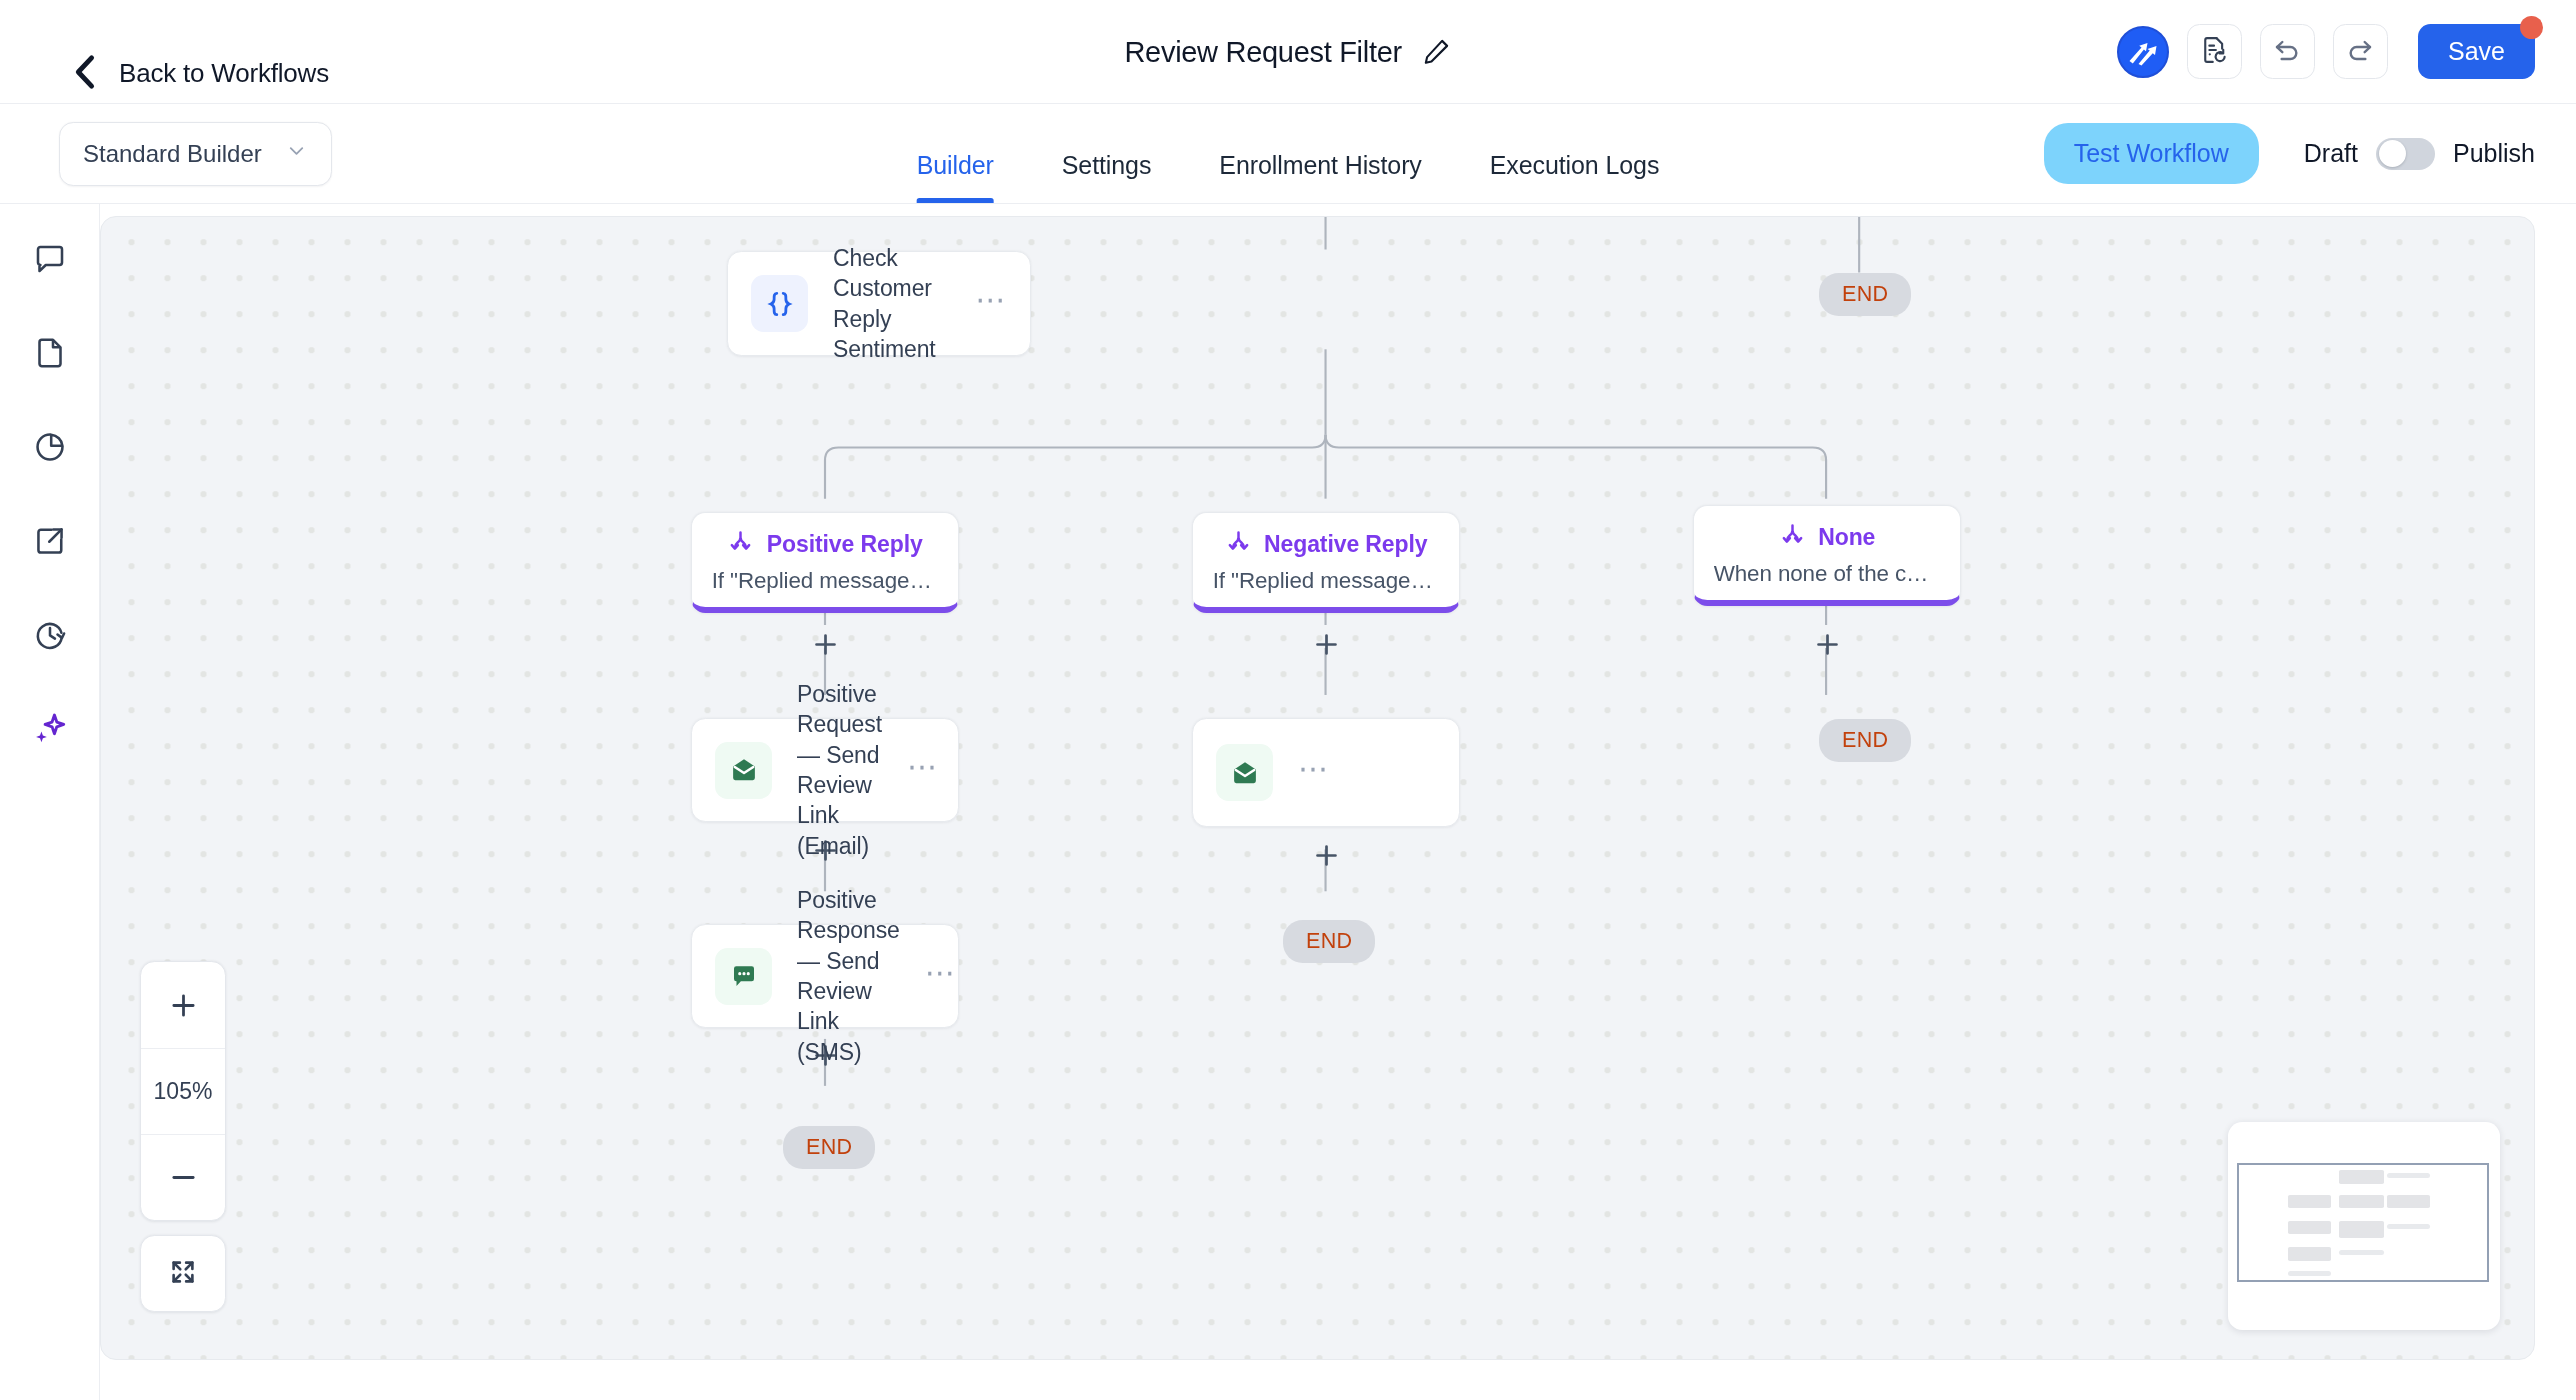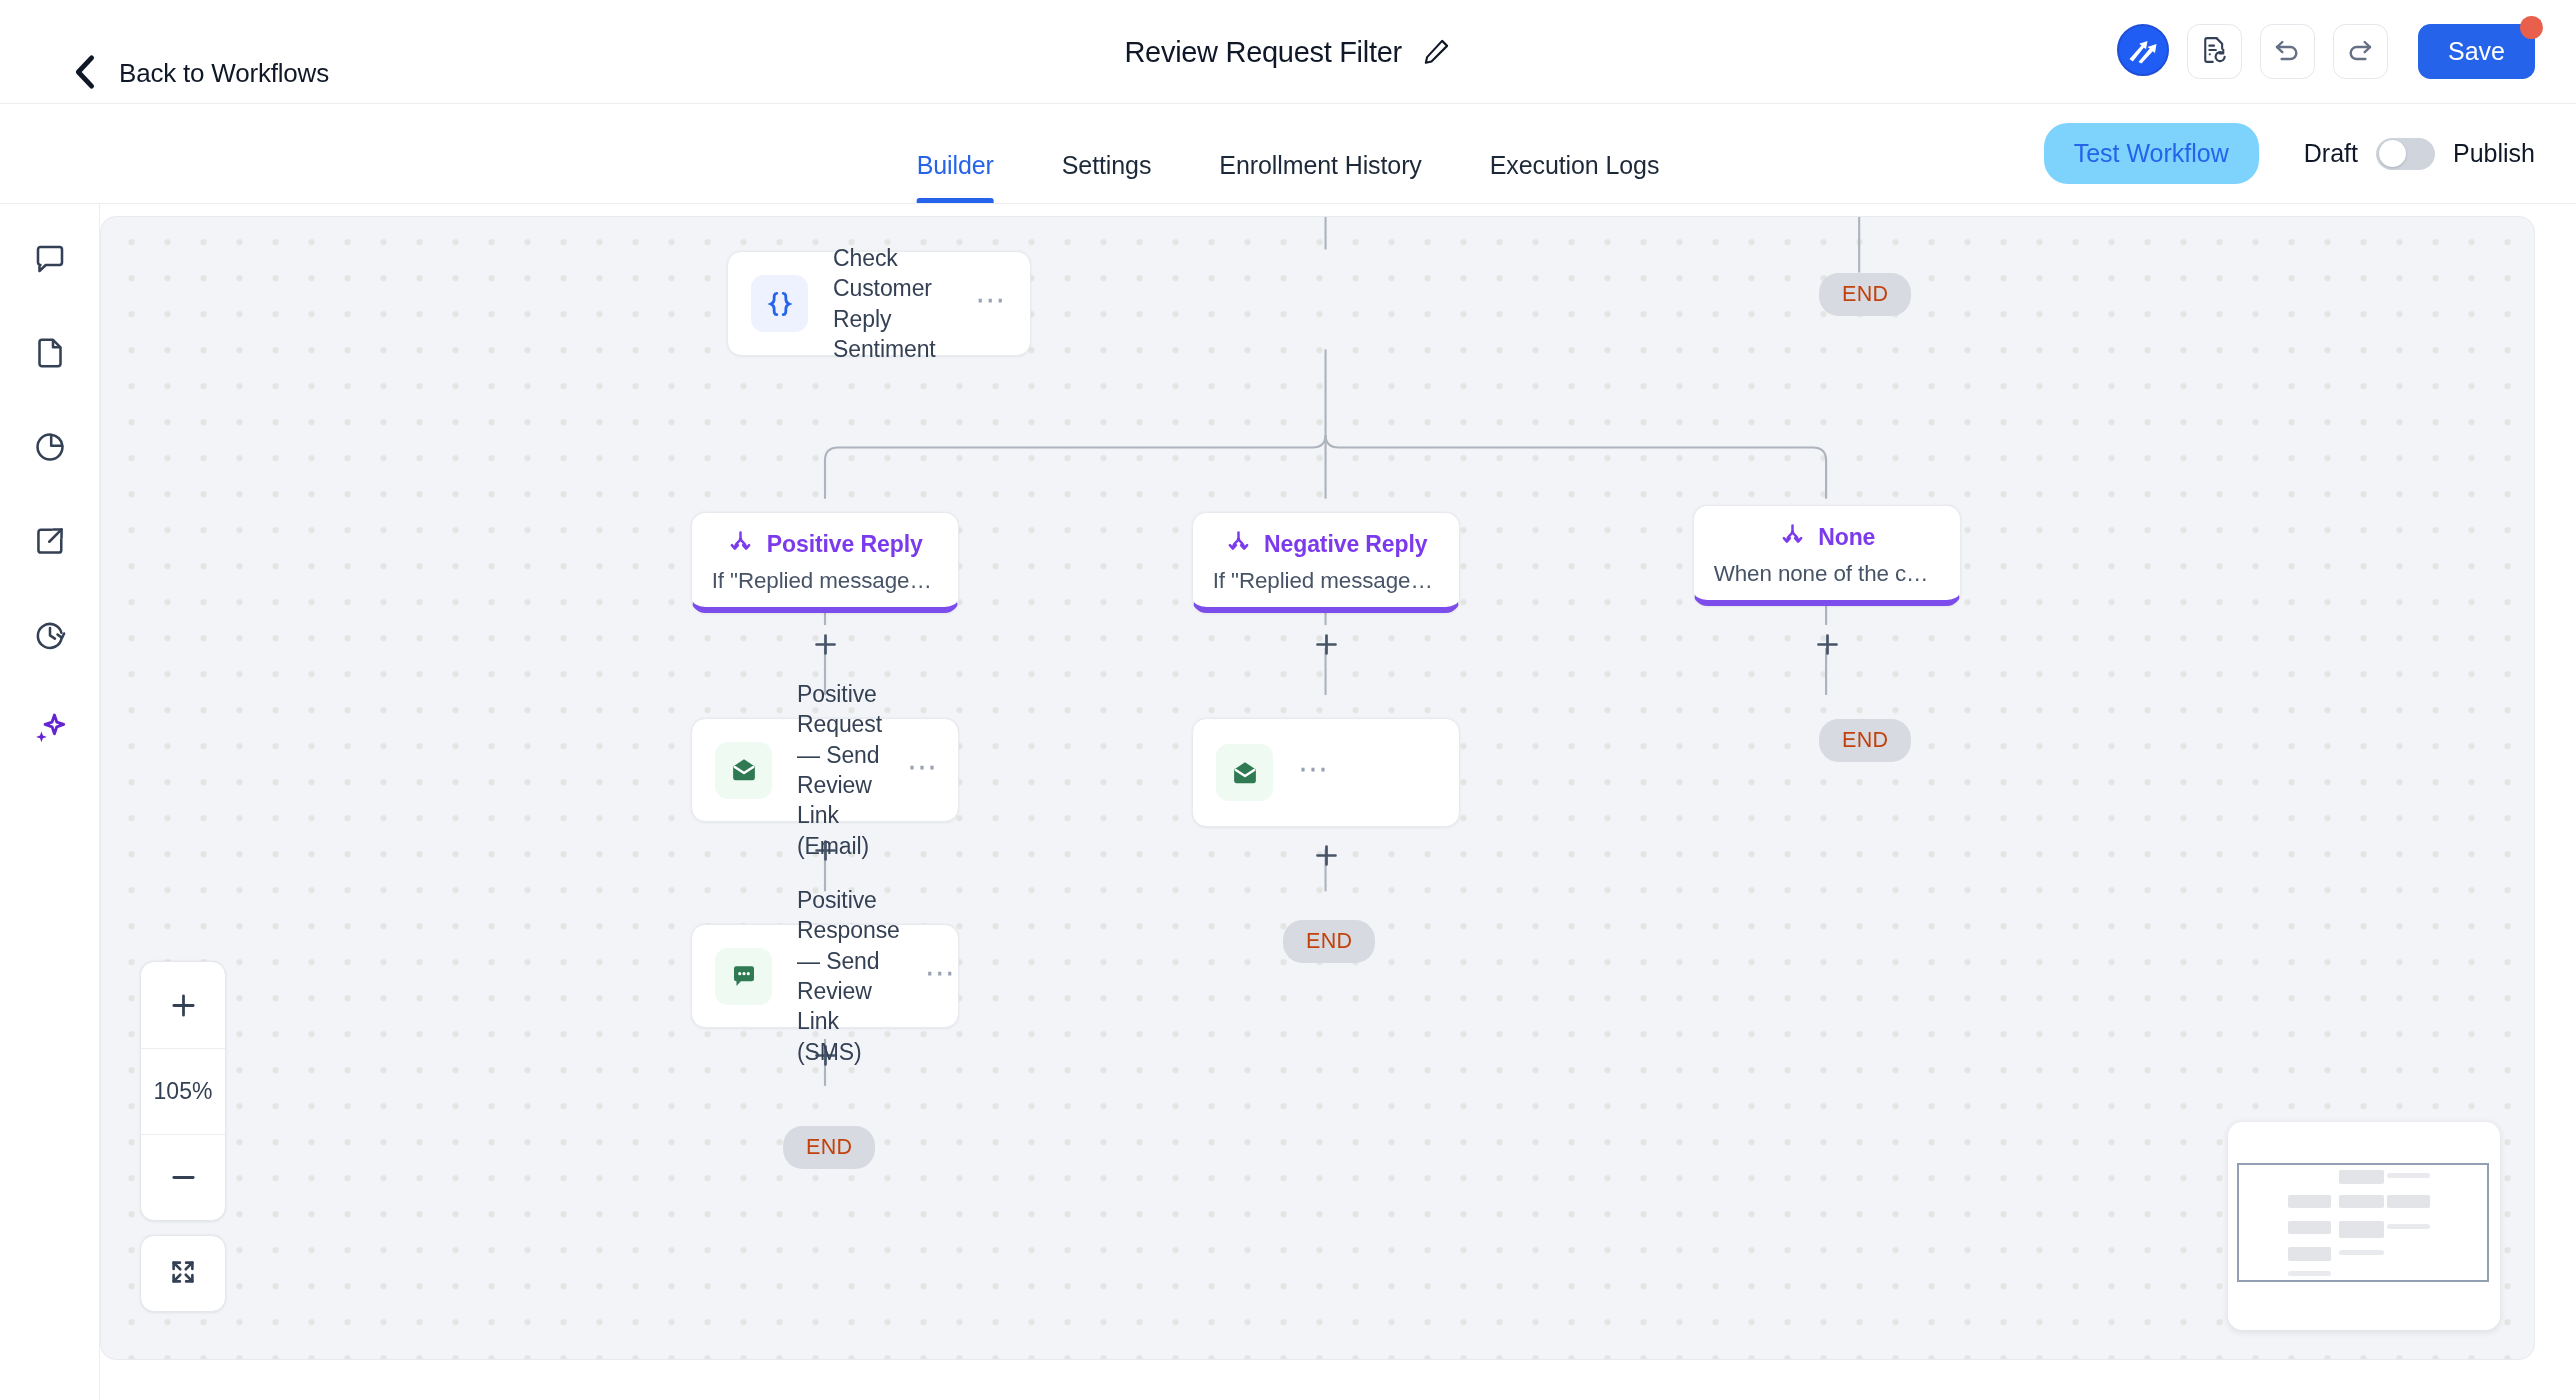--- a/index.html
+++ b/index.html
@@ -46,20 +46,21 @@
   }
   .title-text {
     font-size: 29px;
     color: #101828;
     letter-spacing: -0.3px;
   }
   .pencil-btn { display: flex; align-items: center; cursor: pointer; }
   .topbar-right {
     margin-left: auto;
     display: flex;
+    align-items: center;
     gap: 18px;
   }
   .brand-logo {
     width: 52px; height: 52px;
     border-radius: 50%;
     background: #1f5df5;
     border: 2.7px solid #1f4fd8;
     display: flex; align-items: center; justify-content: center;
     cursor: pointer;
     flex: none;
@@ -451,20 +452,28 @@
     </div>
     <button class="save-btn">
       <span>Save</span>
       <span class="save-dot"></span>
     </button>
   </div>
 </div>
 
 <div class="toolbar">
 
+  <div class="builder-select">
+    <span>Standard Builder</span>
+    <span>
+      <svg width="23" height="23" viewBox="0 0 24 24" fill="none">
+        <path d="M6 9.5 L12 15.5 L18 9.5" stroke="#98a2b3" stroke-width="1.9" stroke-linecap="round" stroke-linejoin="round"></path>
+      </svg>
+    </span>
+  </div>
 
   <div class="tabs">
     <div class="tab active"><span>Builder</span></div>
     <div class="tab"><span>Settings</span></div>
     <div class="tab"><span>Enrollment History</span></div>
     <div class="tab"><span>Execution Logs</span></div>
   </div>
 
   <div class="toolbar-right">
     <button class="test-workflow">Test Workflow</button>

